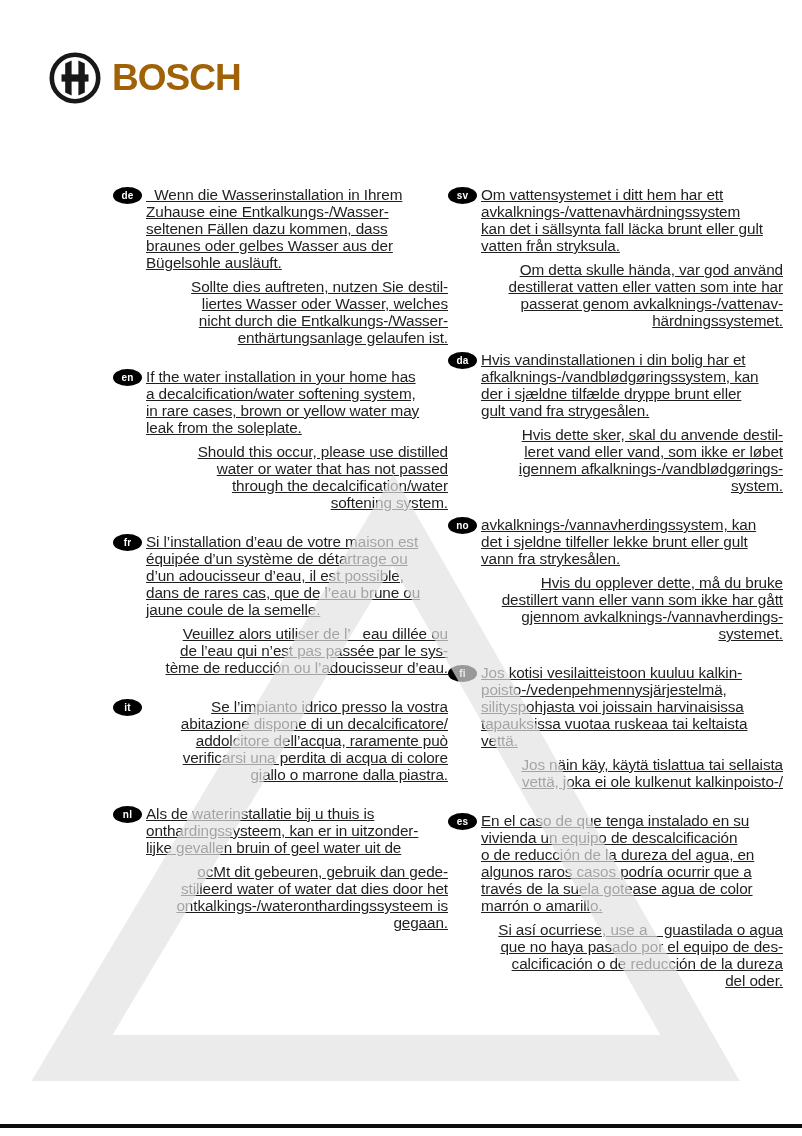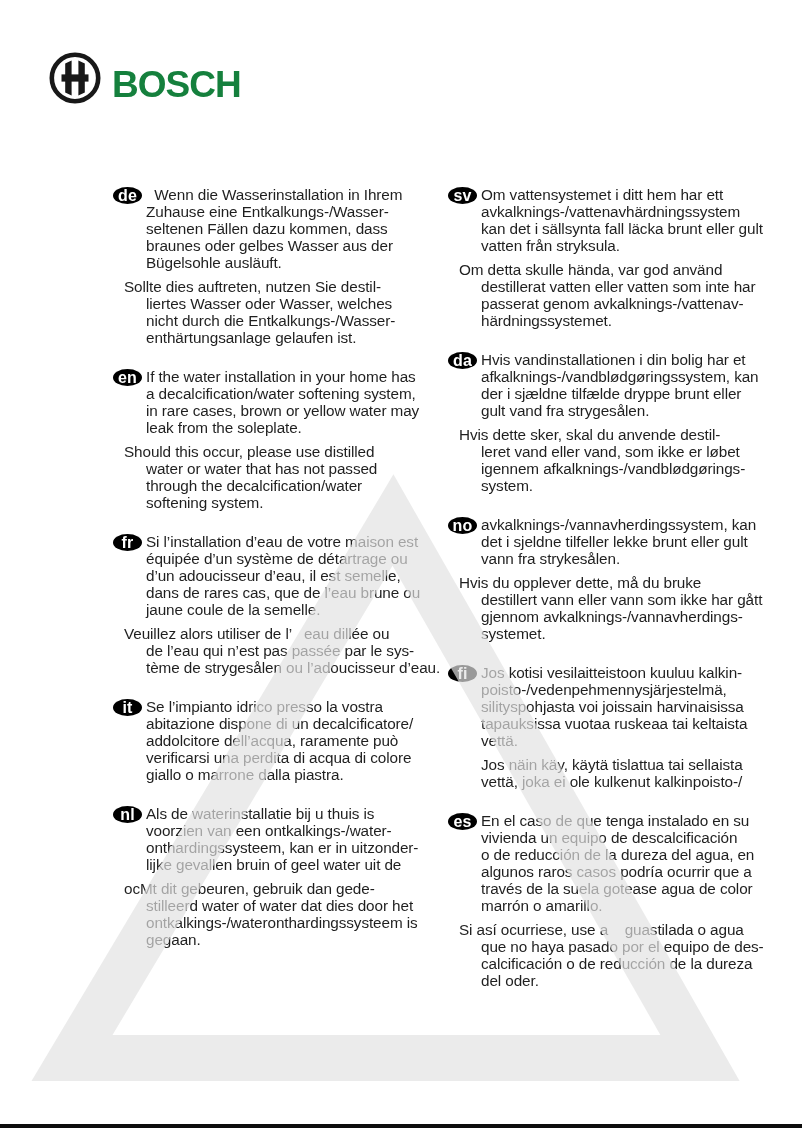--- a/index.html
+++ b/index.html
@@ -8,38 +8,38 @@
     width:802px;height:1136px;
     background:#ffffff;
     overflow:hidden;
     font-family:"Liberation Sans", sans-serif;
     color:#1f1f1f;
   }
   
   .logo{position:absolute;left:49px;top:50px;height:56px;}
   .logo-icon{position:absolute;left:0;top:2px;width:52px;height:52px;}
   .logo-word{
-    position:absolute;left:63px;top:9px;height:52px;line-height:52px;
-    font-size:37px;font-weight:bold;letter-spacing:-1px;color:#15803d;
+    position:absolute;left:63px;top:2px;height:52px;line-height:52px;
+    font-size:37px;font-weight:bold;letter-spacing:-1px;color:#a16207;
     white-space:pre;
   }
   
   .col{position:absolute;top:186px;width:335px;}
   .col.left{left:113px;}
   .col.right{left:448px;}
   .section{position:relative;margin-bottom:22px;}
   .badge{
     position:absolute;left:0;top:1px;
     width:29px;height:17px;border-radius:50%;
     background:#000;color:#fff;
-    font-size:16px;font-weight:bold;text-align:center;line-height:17px;
+    font-size:10px;font-weight:bold;text-align:center;line-height:17px;
     letter-spacing:0.2px;
   }
-  .para{margin:0 0 7px 0;}
-  .para:last-child{margin-bottom:0;}
+  .para{margin:0 0 7px 0;text-decoration:underline;}
+  .para:last-child{margin-bottom:0;text-align:right;}
   .ln{
     padding-left:33px;
     font-size:15.3px;line-height:17px;letter-spacing:-0.1px;
     white-space:pre;
   }
   .ln.hang{padding-left:11px;}
   
   .watermark{
     position:absolute;left:0;top:0;width:802px;height:1136px;
     pointer-events:none;z-index:3;
@@ -95,45 +95,44 @@
           <div class="ln">water or water that has not passed</div>
           <div class="ln">through the decalcification/water</div>
           <div class="ln">softening system.</div>
         </div>
       </div>
       <div class="section">
         <span class="badge">fr</span>
         <div class="para">
           <div class="ln">Si l’installation d’eau de votre maison est</div>
           <div class="ln">équipée d’un système de détartrage ou</div>
-          <div class="ln">d’un adoucisseur d’eau, il est semelle,</div>
+          <div class="ln">d’un adoucisseur d’eau, il est possible,</div>
           <div class="ln">dans de rares cas, que de l’eau brune ou</div>
           <div class="ln">jaune coule de la semelle.</div>
         </div>
         <div class="para">
           <div class="ln hang">Veuillez alors utiliser de l’   eau dillée ou</div>
           <div class="ln">de l’eau qui n’est pas passée par le sys-</div>
-          <div class="ln">tème de strygesålen ou l’adoucisseur d’eau.</div>
+          <div class="ln">tème de reducción ou l’adoucisseur d’eau.</div>
         </div>
       </div>
       <div class="section">
         <span class="badge">it</span>
         <div class="para">
           <div class="ln">Se l’impianto idrico presso la vostra</div>
           <div class="ln">abitazione dispone di un decalcificatore/</div>
           <div class="ln">addolcitore dell’acqua, raramente può</div>
           <div class="ln">verificarsi una perdita di acqua di colore</div>
           <div class="ln">giallo o marrone dalla piastra.</div>
         </div>
       </div>
       <div class="section">
         <span class="badge">nl</span>
         <div class="para">
           <div class="ln">Als de waterinstallatie bij u thuis is</div>
-          <div class="ln">voorzien van een ontkalkings-/water-</div>
           <div class="ln">onthardingssysteem, kan er in uitzonder-</div>
           <div class="ln">lijke gevallen bruin of geel water uit de</div>
         </div>
         <div class="para">
           <div class="ln hang">ocMt dit gebeuren, gebruik dan gede-</div>
           <div class="ln">stilleerd water of water dat dies door het</div>
           <div class="ln">ontkalkings-/wateronthardingssysteem is</div>
           <div class="ln">gegaan.</div>
         </div>
       </div>

